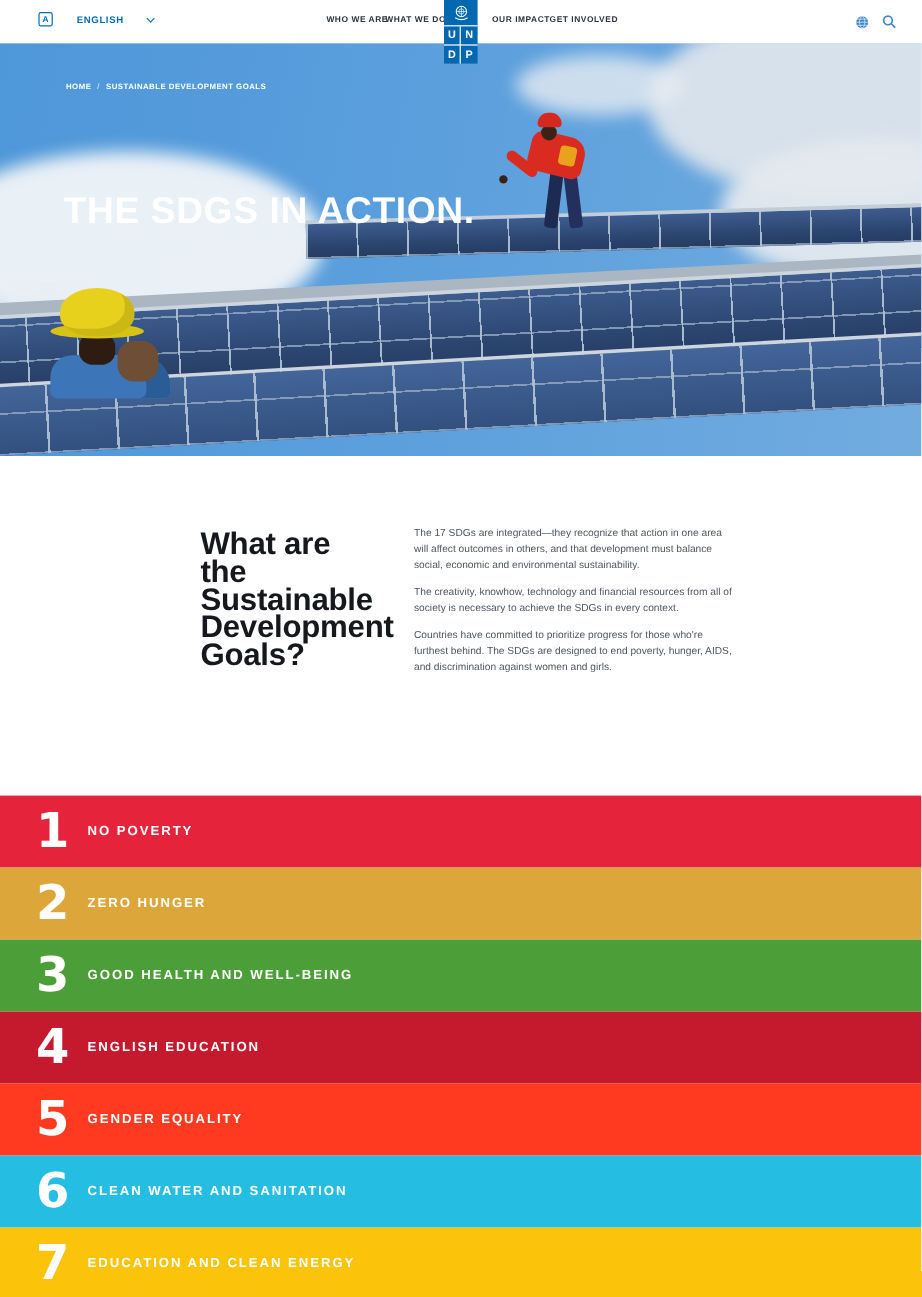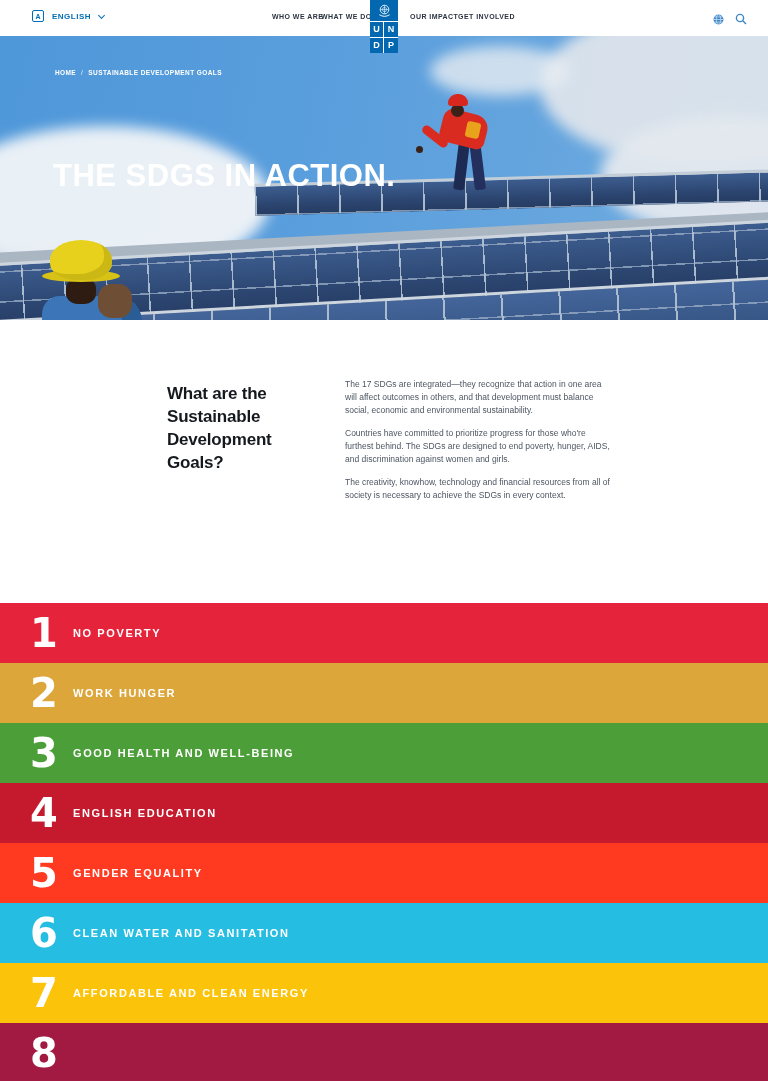--- a/index.html
+++ b/index.html
@@ -2,40 +2,40 @@
 <html><head>
 <meta charset="utf-8">
 <style>
   * { margin:0; padding:0; box-sizing:border-box; }
   html,body { width:768px; }
   body { font-family:"Liberation Sans", sans-serif; background:#fff; }
   .page { position:relative; width:768px; height:1081px; overflow:hidden; background:#fff; }
 
   
   .topnav { position:relative; height:36px; background:#ffffff; z-index:5; }
-  .lang { position:absolute; left:32px; top:10px; display:flex; align-items:center; gap:8px; color:#006eb5; cursor:pointer; }
+  .lang { position:absolute; left:32px; top:10px; display:flex; align-items:center; gap:20px; color:#006eb5; cursor:pointer; }
   .translate-box { width:12px; height:12px; border:1.2px solid #006eb5; border-radius:2px; font-size:7px; font-weight:bold; color:#006eb5; display:flex; align-items:center; justify-content:center; }
   .lang-label { font-size:8px; font-weight:700; letter-spacing:.5px; }
   .chev { width:5px; height:5px; border-right:1.3px solid #006eb5; border-bottom:1.3px solid #006eb5; transform:rotate(45deg); margin-top:-2px; }
   .navitem { position:absolute; top:13px; font-size:7px; font-weight:700; letter-spacing:.45px; color:#2b3440; cursor:pointer; white-space:nowrap; }
   #nav-0 { left:272px; } #nav-1 { left:321px; }
   #nav-2 { left:410px; } #nav-3 { left:458px; }
   .icon-btn { position:absolute; top:11px; cursor:pointer; }
   #globe-btn { left:713px; } #search-btn { left:735px; }
 
   
   .undp-logo { position:absolute; left:370px; top:0; width:28px; height:53px; background:#0468b1; z-index:20; display:flex; flex-direction:column; }
   .emblem { height:21px; display:flex; align-items:center; justify-content:center; }
   .logo-grid { flex:1; display:grid; grid-template-columns:1fr 1fr; grid-template-rows:1fr 1fr; border-top:1px solid #fff; }
   .logo-cell { display:flex; align-items:center; justify-content:center; color:#fff; font-size:9px; font-weight:700; border-right:1px solid #fff; border-bottom:1px solid #fff; font-family:"Liberation Sans",sans-serif; }
   .logo-cell:nth-child(2n){ border-right:none; }
   .logo-cell:nth-child(3),.logo-cell:nth-child(4){ border-bottom:none; }
 
   
-  .hero { position:relative; height:284px; overflow:hidden; background:linear-gradient(100deg,#4e97d9 0%,#5b9fdd 45%,#72acdf 100%); }
+  .hero { position:relative; height:344px; overflow:hidden; background:linear-gradient(100deg,#4e97d9 0%,#5b9fdd 45%,#72acdf 100%); }
   .cloud { position:absolute; background:#e8edf2; border-radius:50%; filter:blur(7px); opacity:.95; }
   .cloud.c1 { left:-60px; top:90px; width:330px; height:150px; background:#f2f5f8; }
   .cloud.c2 { left:540px; top:-30px; width:330px; height:160px; background:#dde4ec; }
   .cloud.c3 { left:600px; top:80px; width:260px; height:120px; background:#e4e9ef; }
   .cloud.c4 { left:430px; top:10px; width:140px; height:50px; opacity:.8; }
   .cloud.c5 { left:640px; top:190px; width:200px; height:90px; background:#eef1f5; }
   .cloud.c6 { left:-40px; top:210px; width:160px; height:70px; opacity:.85; }
 
   .panel { position:absolute; background-image:
       repeating-linear-gradient(90deg, rgba(175,192,210,.95) 0 1.5px, rgba(0,0,0,0) 1.5px 42px),
@@ -69,21 +69,21 @@
   .wy-head { position:absolute; left:48px; top:42px; width:30px; height:26px; background:#2e1b12; border-radius:40%; }
   .wy-body { position:absolute; left:24px; top:60px; width:100px; height:36px; background:#3c76b8; border-radius:18px 26px 6px 6px; box-shadow:inset -20px 0 0 #2a5d96; }
   .wy-scarf { position:absolute; left:80px; top:48px; width:34px; height:34px; background:#6e4f35; border-radius:40%; }
 
   .breadcrumb { position:absolute; left:55px; top:33px; display:flex; gap:5px; align-items:center; color:#fff; font-size:6.5px; font-weight:700; letter-spacing:.4px; z-index:3; }
   .breadcrumb .sep { font-weight:400; opacity:.9; }
   .hero-title { position:absolute; left:53px; top:122px; color:#ffffff; font-size:31px; font-weight:700; letter-spacing:.5px; z-index:3; }
 
   
   .intro { position:relative; height:283px; background:#fff; }
-  .intro-heading { position:absolute; left:167px; top:62px; width:140px; font-size:17px; line-height:23px; font-weight:700; color:#15191e; letter-spacing:-.2px; }
+  .intro-heading { position:absolute; left:167px; top:62px; width:140px; font-size:26px; line-height:23px; font-weight:700; color:#15191e; letter-spacing:-.2px; }
   .intro-text { position:absolute; left:345px; top:58px; width:268px; }
   .intro-text p { font-size:8.5px; line-height:13px; color:#4d5662; margin-bottom:10px; }
 
   
   .sdg-list { position:relative; }
   .sdg-row { height:60px; display:flex; align-items:center; cursor:pointer; }
   .sdg-num { width:73px; padding-left:30px; color:#fff; font-size:40px; font-weight:800; font-family:"DejaVu Sans",sans-serif; line-height:1; }
   .sdg-label { color:#fff; font-size:11px; font-weight:700; letter-spacing:1.6px; }
 </style>
 </head>
@@ -176,52 +176,52 @@
       <span class="sep">/</span>
       <span>SUSTAINABLE DEVELOPMENT GOALS</span>
     </nav>
     <h1 class="hero-title">THE SDGS IN ACTION.</h1>
   </section>
 
   <section class="intro">
     <h2 class="intro-heading">What are the Sustainable Development Goals?</h2>
     <div class="intro-text">
       <p>The 17 SDGs are integrated—they recognize that action in one area will affect outcomes in others, and that development must balance social, economic and environmental sustainability.</p>
+      <p>The creativity, knowhow, technology and financial resources from all of society is necessary to achieve the SDGs in every context.</p>
       <p>Countries have committed to prioritize progress for those who're furthest behind. The SDGs are designed to end poverty, hunger, AIDS, and discrimination against women and girls.</p>
-      <p>The creativity, knowhow, technology and financial resources from all of society is necessary to achieve the SDGs in every context.</p>
     </div>
   </section>
 
   <section class="sdg-list">
     <div class="sdg-row" style="background-color: rgb(229, 36, 59);">
       <span class="sdg-num">1</span>
       <span class="sdg-label">NO POVERTY</span>
     </div>
     <div class="sdg-row" style="background-color: rgb(221, 166, 58);">
       <span class="sdg-num">2</span>
-      <span class="sdg-label">WORK HUNGER</span>
+      <span class="sdg-label">ZERO HUNGER</span>
     </div>
     <div class="sdg-row" style="background-color: rgb(76, 159, 56);">
       <span class="sdg-num">3</span>
       <span class="sdg-label">GOOD HEALTH AND WELL-BEING</span>
     </div>
     <div class="sdg-row" style="background-color: rgb(197, 25, 45);">
       <span class="sdg-num">4</span>
       <span class="sdg-label">ENGLISH EDUCATION</span>
     </div>
     <div class="sdg-row" style="background-color: rgb(255, 58, 33);">
       <span class="sdg-num">5</span>
       <span class="sdg-label">GENDER EQUALITY</span>
     </div>
     <div class="sdg-row" style="background-color: rgb(38, 189, 226);">
       <span class="sdg-num">6</span>
       <span class="sdg-label">CLEAN WATER AND SANITATION</span>
     </div>
     <div class="sdg-row" style="background-color: rgb(252, 195, 11);">
       <span class="sdg-num">7</span>
-      <span class="sdg-label">AFFORDABLE AND CLEAN ENERGY</span>
+      <span class="sdg-label">EDUCATION AND CLEAN ENERGY</span>
     </div>
     <div class="sdg-row" style="background-color: rgb(162, 25, 66);">
       <span class="sdg-num">8</span>
     </div>
   </section>
 
 </div>
 
 </body></html>

